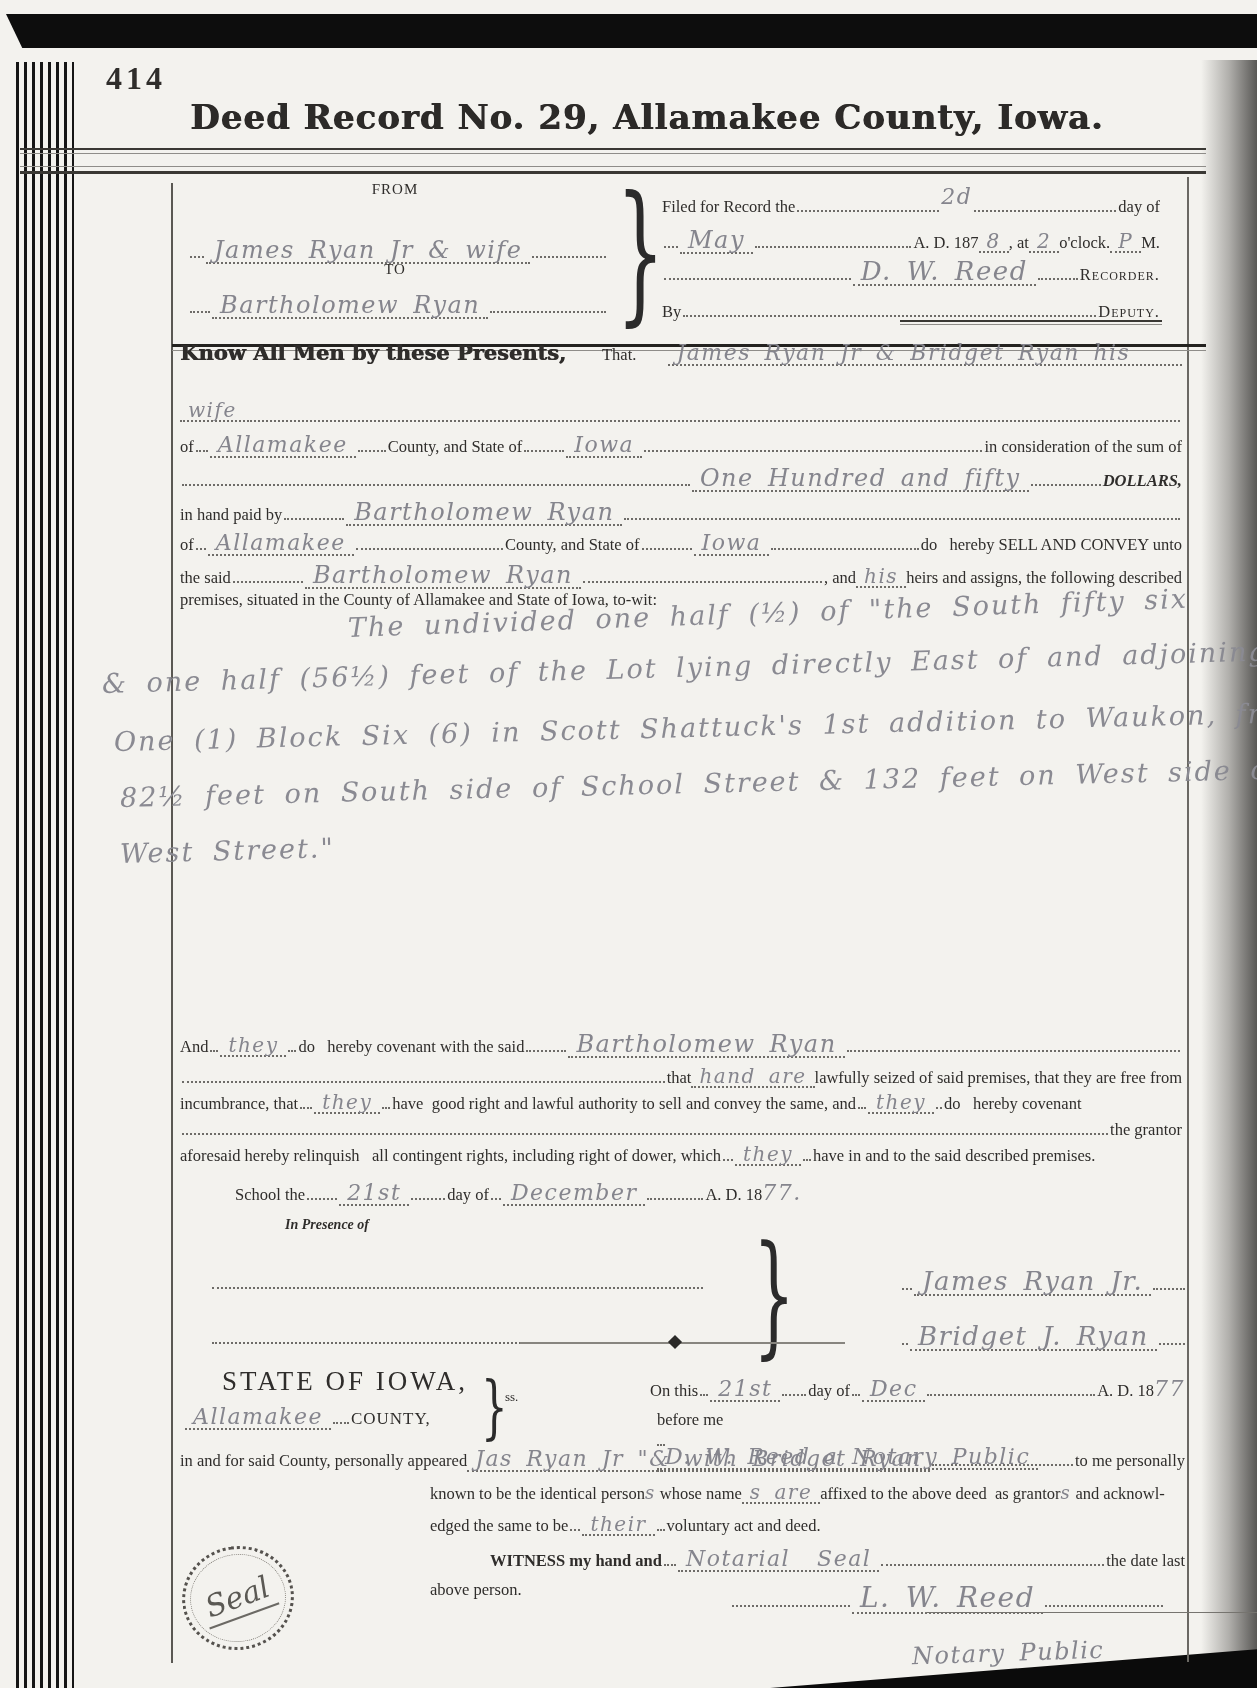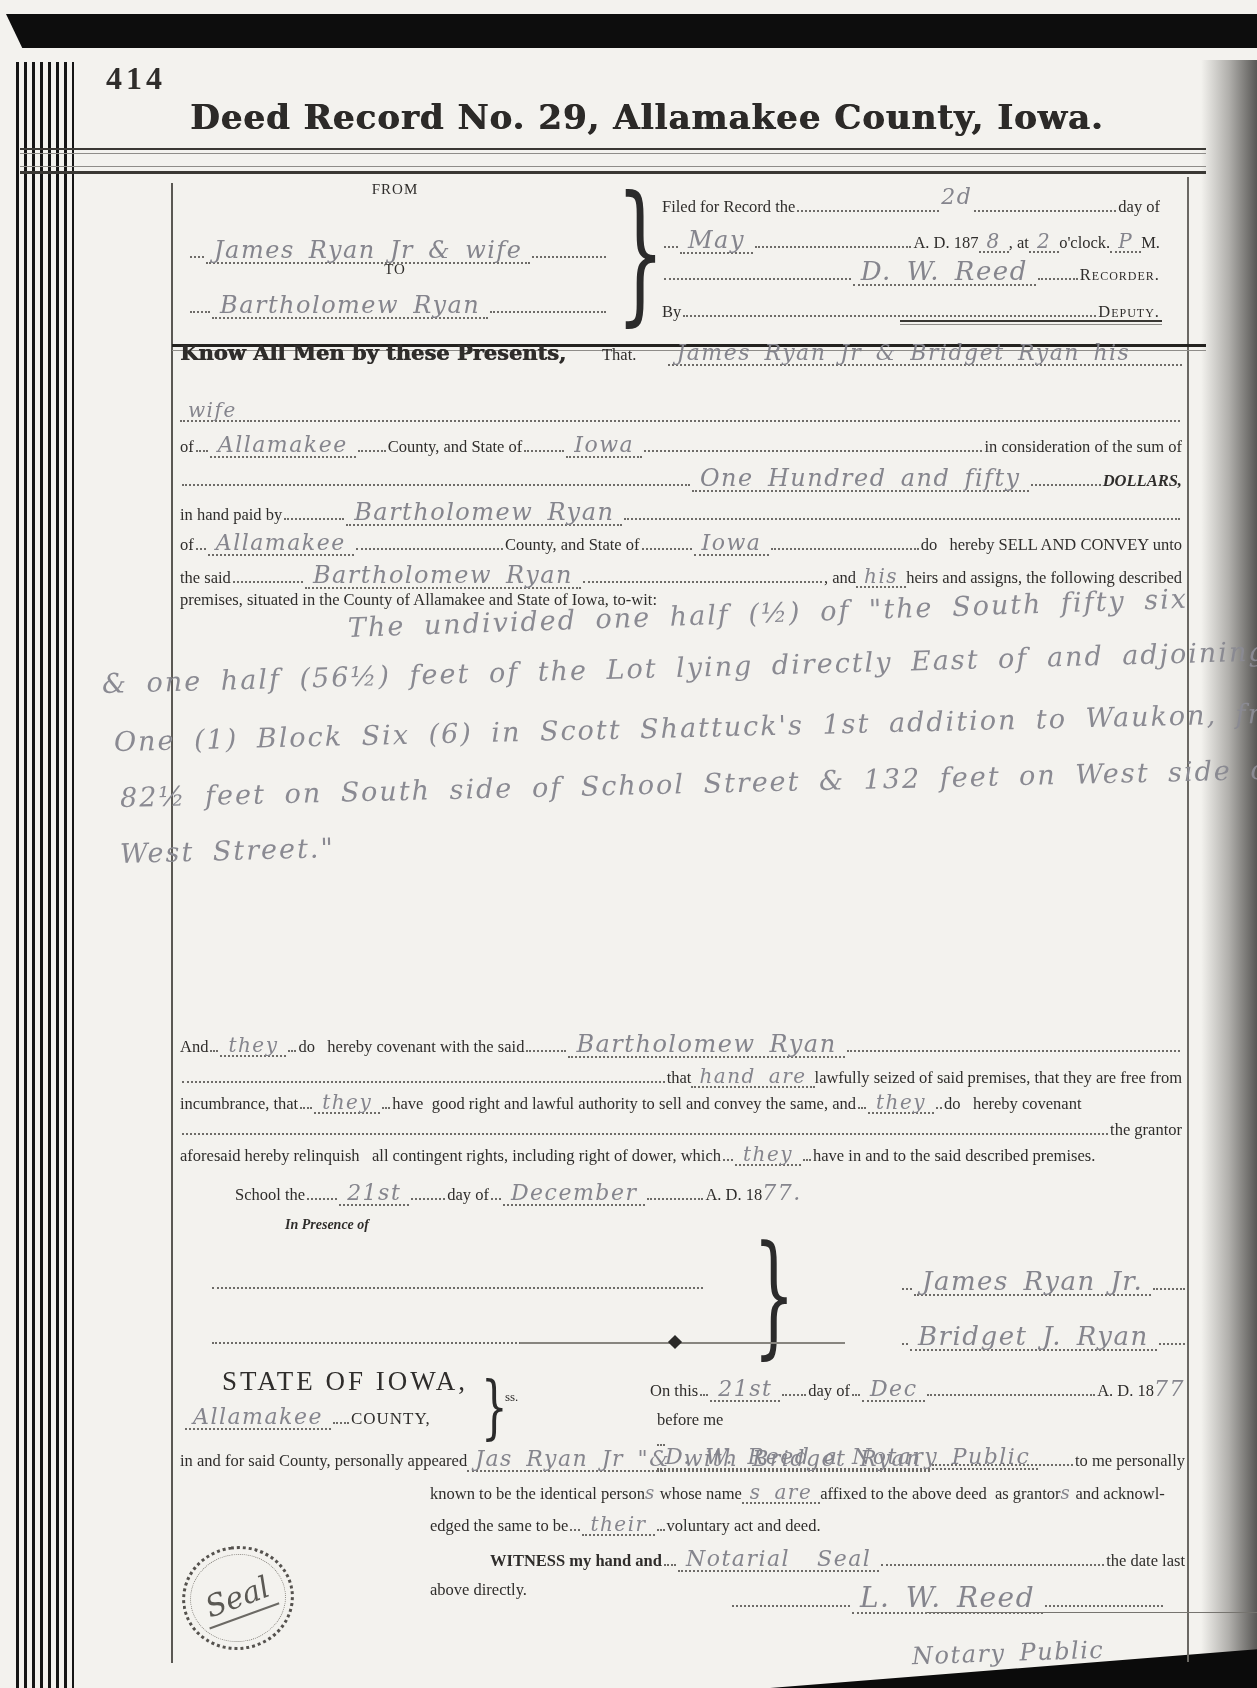--- a/index.html
+++ b/index.html
@@ -298,21 +298,21 @@
     <span class="dw" style="width:8px"></span>
     <span>voluntary act and deed.</span>
   </div>
   <div class="ln" style="left:490px;top:1548px;width:695px;">
     <span class="bd">WITNESS my hand and</span>
     <span class="dw" style="width:12px"></span>
     <span class="hw hw22 du">Notarial  Seal</span>
     <span class="dots"></span>
     <span>the date last</span>
   </div>
-  <div class="blk" style="left:430px;top:1582px;">above directly.</div>
+  <div class="blk" style="left:430px;top:1582px;">above person.</div>
 
   <div class="ln" style="left:730px;top:1584px;width:435px;">
     <span class="dots"></span>
     <span class="hw hw28 du">L. W. Reed</span>
     <span class="dots"></span>
   </div>
   <div class="rule" style="left:925px;top:1612px;width:332px;height:1px;background:#76746f;"></div>
   <div class="blk" style="left:895px;top:1624px;">
     <span class="hw hw24" style="display:inline-block;transform:rotate(-2deg);">Notary Public</span>
   </div>

